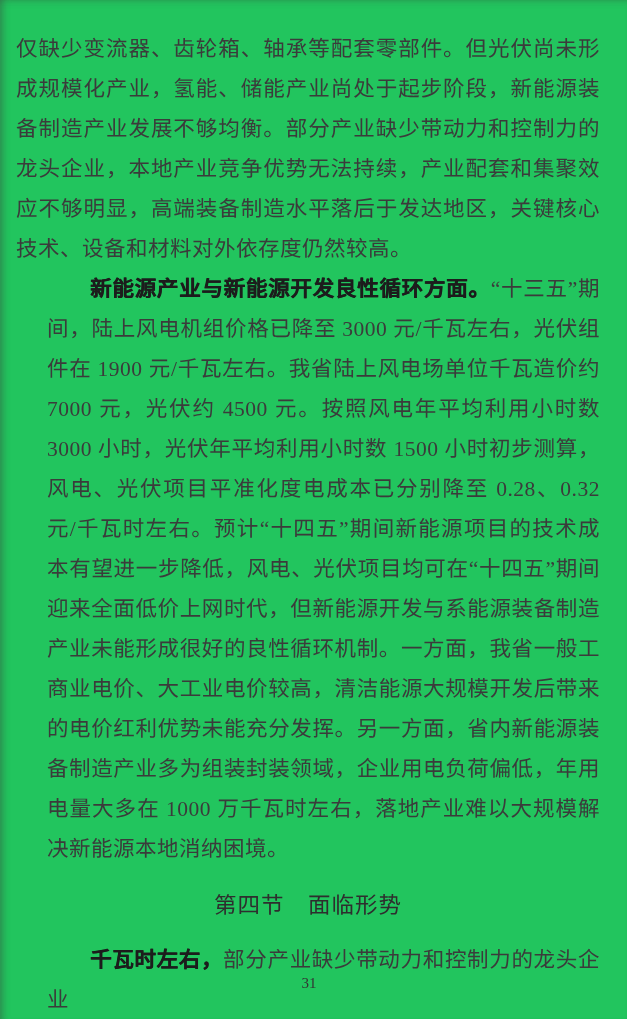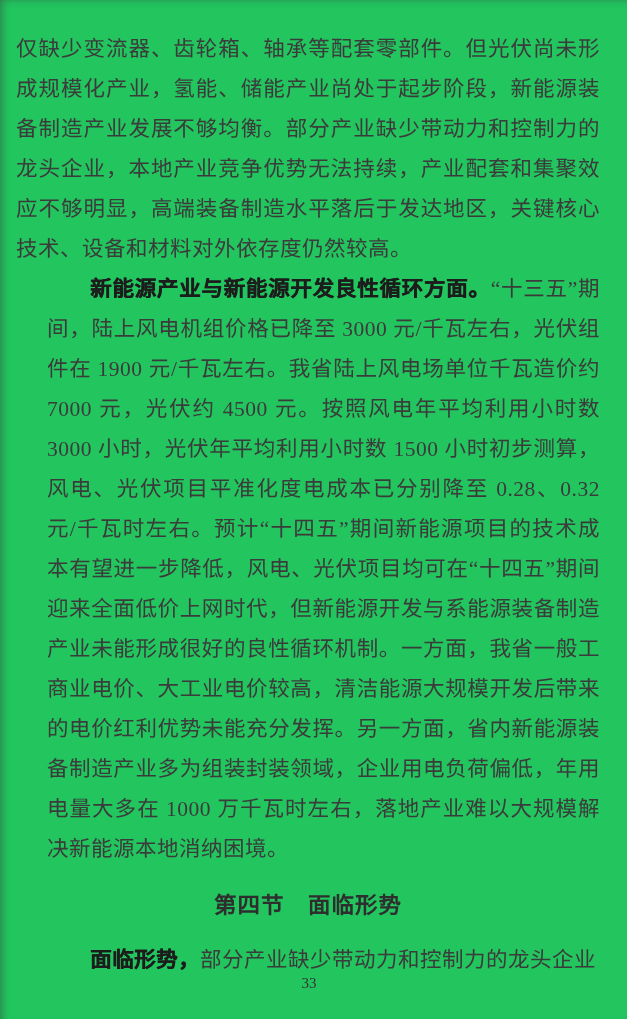--- a/index.html
+++ b/index.html
@@ -41,21 +41,21 @@
   }
   .para .lead-bold {
     font-weight: bold;
     color: #1c1c1c;
     text-shadow: 0.4px 0 0 currentColor;
   }
   .section-heading {
     margin: 17px 0 14px 0;
     font-size: 22.5px;
     line-height: 40px;
-    font-weight: 700;
+    font-weight: 400;
     letter-spacing: 1px;
     text-align: center;
     color: #2e2e2e;
   }
   .page-number {
     position: absolute;
     left: 0;
     right: 9px;
     bottom: 27px;
     text-align: center;
@@ -67,17 +67,17 @@
 <body>
 
 <div class="page">
 
   <p class="para">仅缺少变流器、齿轮箱、轴承等配套零部件。但光伏尚未形成规模化产业，氢能、储能产业尚处于起步阶段，新能源装备制造产业发展不够均衡。部分产业缺少带动力和控制力的龙头企业，本地产业竞争优势无法持续，产业配套和集聚效应不够明显，高端装备制造水平落后于发达地区，关键核心技术、设备和材料对外依存度仍然较高。</p>
 
   <p class="para indent"><span class="lead-bold">新能源产业与新能源开发良性循环方面。</span><span>“十三五”期间，陆上风电机组价格已降至 3000 元/千瓦左右，光伏组件在 1900 元/千瓦左右。我省陆上风电场单位千瓦造价约 7000 元，光伏约 4500 元。按照风电年平均利用小时数 3000 小时，光伏年平均利用小时数 1500 小时初步测算，风电、光伏项目平准化度电成本已分别降至 0.28、0.32 元/千瓦时左右。预计“十四五”期间新能源项目的技术成本有望进一步降低，风电、光伏项目均可在“十四五”期间迎来全面低价上网时代，但新能源开发与系能源装备制造产业未能形成很好的良性循环机制。一方面，我省一般工商业电价、大工业电价较高，清洁能源大规模开发后带来的电价红利优势未能充分发挥。另一方面，省内新能源装备制造产业多为组装封装领域，企业用电负荷偏低，年用电量大多在 1000 万千瓦时左右，落地产业难以大规模解决新能源本地消纳困境。</span></p>
 
   <h3 class="section-heading">第四节　面临形势</h3>
 
-  <p class="para indent"><span class="lead-bold">面临形势，</span><span>部分产业缺少带动力和控制力的龙头企业</span></p>
+  <p class="para indent"><span class="lead-bold">千瓦时左右，</span><span>部分产业缺少带动力和控制力的龙头企业</span></p>
 
-  <div class="page-number">33</div>
+  <div class="page-number">31</div>
 
 </div>
 
 </body></html>

